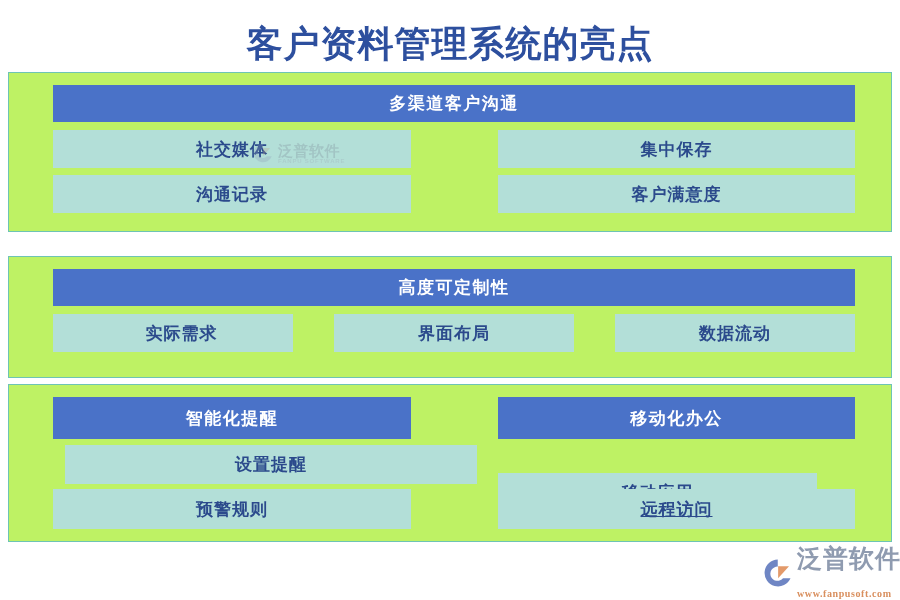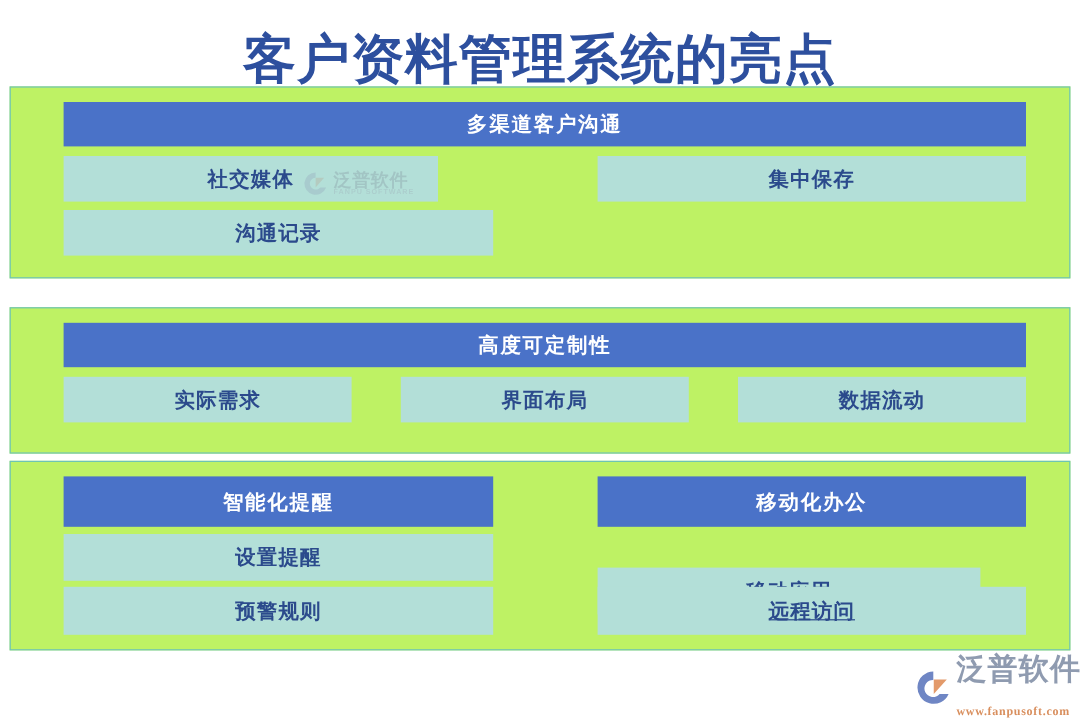--- a/index.html
+++ b/index.html
@@ -19,21 +19,21 @@
     width: 900px;
     height: 600px;
   }
   .page-title {
     position: absolute;
     left: 0;
     top: 20px;
     width: 900px;
     text-align: center;
     font-family: "Liberation Serif", "DejaVu Serif", serif;
-    font-size: 44px;
+    font-size: 36px;
     font-weight: 700;
     letter-spacing: 1px;
     color: #2d4f9e;
     white-space: nowrap;
   }
   .card {
     position: absolute;
     left: 8px;
     width: 884px;
     box-sizing: border-box;
@@ -62,35 +62,35 @@
   .bar-item {
     background: #b3dfd8;
     color: #2b4a8c;
     font-size: 17px;
     font-weight: 600;
     letter-spacing: 1px;
   }
 
   
   #c0-head  { left: 44px;  top: 12px;  width: 802px; height: 37px; }
-  #c0-i0    { left: 44px;  top: 57px;  width: 312px; height: 38px; }
+  #c0-i0    { left: 44px;  top: 57px;  width: 358px; height: 38px; }
   #c0-i1    { left: 489px; top: 57px;  width: 357px; height: 38px; }
   #c0-i2    { left: 44px;  top: 102px; width: 358px; height: 38px; }
   #c0-i3    { left: 489px; top: 102px; width: 357px; height: 38px; }
 
   
   #c1-head  { left: 44px;  top: 12px;  width: 802px; height: 37px; }
   #c1-i0    { left: 44px;  top: 57px;  width: 240px; height: 38px; padding-left: 17px; }
   #c1-i1    { left: 325px; top: 57px;  width: 240px; height: 38px; }
   #c1-i2    { left: 606px; top: 57px;  width: 240px; height: 38px; }
 
   
   #c2-h0    { left: 44px;  top: 12px;  width: 358px; height: 42px; }
   #c2-h1    { left: 489px; top: 12px;  width: 357px; height: 42px; }
-  #c2-a0    { left: 44px;  top: 60px;  width: 358px; height: 39px; text-align: right; }
+  #c2-a0    { left: 56px;  top: 60px;  width: 412px; height: 39px; text-align: right; }
   #c2-b0    { left: 489px; top: 60px;  width: 319px; height: 39px; margin-top: 28px; }
   #c2-a1    { left: 44px;  top: 104px; width: 358px; height: 40px; }
   #c2-b1    { left: 489px; top: 104px; width: 357px; height: 40px; text-decoration: underline; }
 
   
   .watermark {
     position: absolute;
     left: 252px;
     top: 136px;
     width: 120px;
@@ -155,20 +155,21 @@
 
 <div class="page">
 
   <div class="page-title">客户资料管理系统的亮点</div>
 
   <div class="card" id="card-0">
     <div class="bar bar-head" id="c0-head">多渠道客户沟通</div>
     <div class="bar bar-item" id="c0-i0">社交媒体</div>
     <div class="bar bar-item" id="c0-i1">集中保存</div>
     <div class="bar bar-item" id="c0-i2">沟通记录</div>
+    <div class="bar bar-item" id="c0-i3">客户满意度</div>
   </div>
 
   <div class="card" id="card-1">
     <div class="bar bar-head" id="c1-head">高度可定制性</div>
     <div class="bar bar-item" id="c1-i0">实际需求</div>
     <div class="bar bar-item" id="c1-i1">界面布局</div>
     <div class="bar bar-item" id="c1-i2">数据流动</div>
   </div>
 
   <div class="card" id="card-2">

